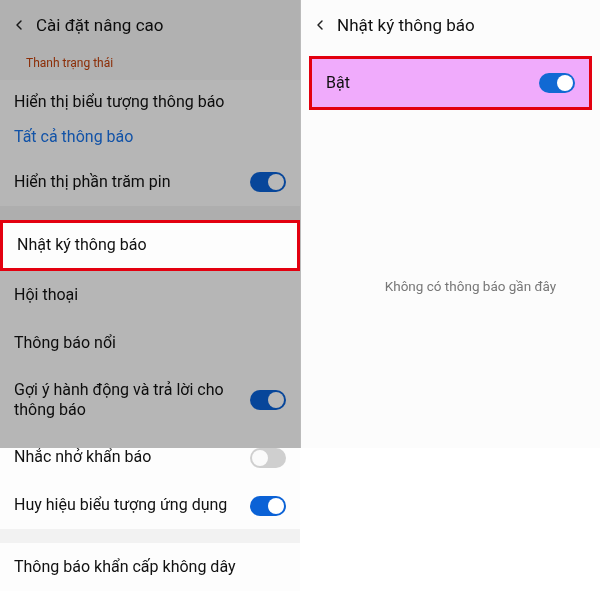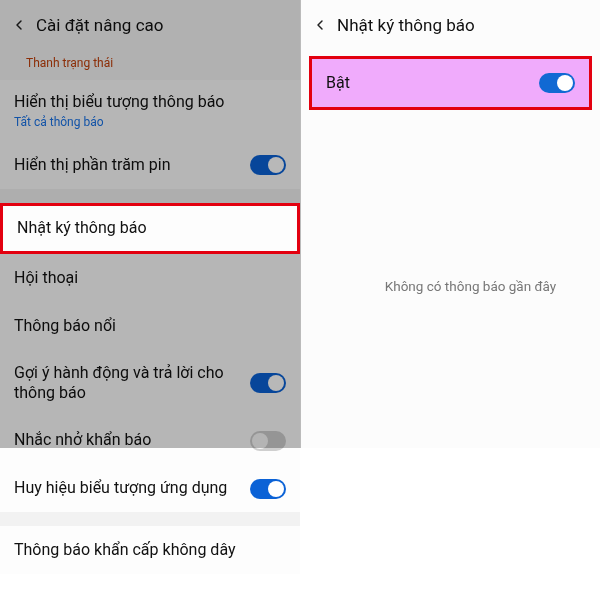--- a/index.html
+++ b/index.html
@@ -66,23 +66,23 @@
   }
   .panel-left .row { background: #fdfdfd; }
   .row + .row { border-top: 1px solid rgba(0,0,0,0); }
   .row .labels { flex: 1; }
   .row .title {
     font-size: 16px;
     color: #111;
     line-height: 1.3;
   }
   .row .sub {
-    font-size: 12px;
+    font-size: 16px;
     color: #1a73e8;
-    margin-top: 2px;
+    margin-top: 14px;
   }
   .toggle {
     width: 36px;
     height: 20px;
     border-radius: 10px;
     position: relative;
     flex-shrink: 0;
   }
   .toggle.on { background: #0b62d6; }
   .toggle.off { background: #cfcfcf; }

